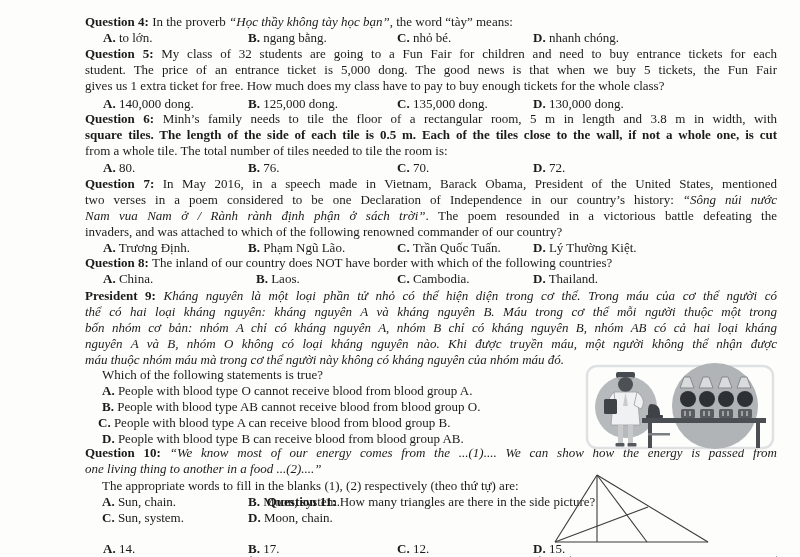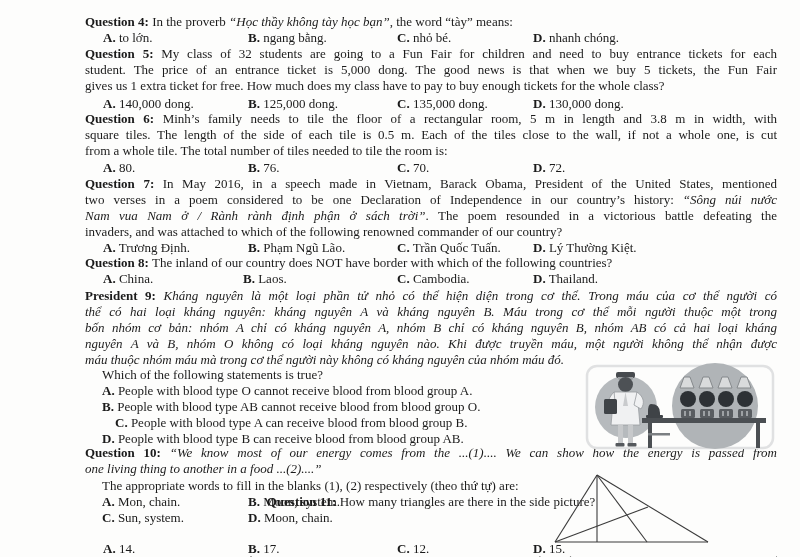--- a/index.html
+++ b/index.html
@@ -30,44 +30,44 @@
 
 <div class="page">
   <div class="content">
       <div class="line" style="top: 14px;"><span class="b">Question 4:</span><span> In the proverb </span><span class="i">“Học thầy không tày học bạn”</span><span>, the word “tày” means:</span></div>
       <div class="line" style="top: 30px;"><span class="opt" style="left: 18px;"><b>A.</b><span> to lớn.</span></span><span class="opt" style="left: 163px;"><b>B.</b><span> ngang bằng.</span></span><span class="opt" style="left: 312px;"><b>C.</b><span> nhỏ bé.</span></span><span class="opt" style="left: 448px;"><b>D.</b><span> nhanh chóng.</span></span></div>
       <div class="line just" style="top: 46px;"><span class="b">Question 5:</span><span> My class of 32 students are going to a Fun Fair for children and need to buy entrance tickets for each</span></div>
       <div class="line just" style="top: 62px;"><span>student. The price of an entrance ticket is 5,000 dong. The good news is that when we buy 5 tickets, the Fun Fair</span></div>
       <div class="line" style="top: 78px;"><span>gives us 1 extra ticket for free. How much does my class have to pay to buy enough tickets for the whole class?</span></div>
       <div class="line" style="top: 96px;"><span class="opt" style="left: 18px;"><b>A.</b><span> 140,000 dong.</span></span><span class="opt" style="left: 163px;"><b>B.</b><span> 125,000 dong.</span></span><span class="opt" style="left: 312px;"><b>C.</b><span> 135,000 dong.</span></span><span class="opt" style="left: 448px;"><b>D.</b><span> 130,000 dong.</span></span></div>
       <div class="line just" style="top: 111px;"><span class="b">Question 6:</span><span> Minh’s family needs to tile the floor of a rectangular room, 5 m in length and 3.8 m in width, with</span></div>
-      <div class="line just" style="top: 127px;"><span>square tiles. The length of the side of each tile is 0.5 m. Each of the tiles close to the wall, if not a whole one, is cut</span></div>
+      <div class="line just" style="top: 127px; font-weight: bold;"><span>square tiles. The length of the side of each tile is 0.5 m. Each of the tiles close to the wall, if not a whole one, is cut</span></div>
       <div class="line" style="top: 143px;"><span>from a whole tile. The total number of tiles needed to tile the room is:</span></div>
       <div class="line" style="top: 160px;"><span class="opt" style="left: 18px;"><b>A.</b><span> 80.</span></span><span class="opt" style="left: 163px;"><b>B.</b><span> 76.</span></span><span class="opt" style="left: 312px;"><b>C.</b><span> 70.</span></span><span class="opt" style="left: 448px;"><b>D.</b><span> 72.</span></span></div>
       <div class="line just" style="top: 176px;"><span class="b">Question 7:</span><span> In May 2016, in a speech made in Vietnam, Barack Obama, President of the United States, mentioned</span></div>
       <div class="line just" style="top: 192px;"><span>two verses in a poem considered to be one Declaration of Independence in our country’s history: </span><span class="i">“Sông núi nước</span></div>
       <div class="line just" style="top: 208px;"><span class="i">Nam vua Nam ở / Rành rành định phận ở sách trời”</span><span>. The poem resounded in a victorious battle defeating the</span></div>
       <div class="line" style="top: 224px;"><span>invaders, and was attached to which of the following renowned commander of our country?</span></div>
       <div class="line" style="top: 240px;"><span class="opt" style="left: 18px;"><b>A.</b><span> Trương Định.</span></span><span class="opt" style="left: 163px;"><b>B.</b><span> Phạm Ngũ Lão.</span></span><span class="opt" style="left: 312px;"><b>C.</b><span> Trần Quốc Tuấn.</span></span><span class="opt" style="left: 448px;"><b>D.</b><span> Lý Thường Kiệt.</span></span></div>
       <div class="line" style="top: 255px;"><span class="b">Question 8:</span><span> The inland of our country does NOT have border with which of the following countries?</span></div>
-      <div class="line" style="top: 271px;"><span class="opt" style="left: 18px;"><b>A.</b><span> China.</span></span><span class="opt" style="left: 158px; text-align: center;"><b>B.</b><span> Laos.</span></span><span class="opt" style="left: 312px;"><b>C.</b><span> Cambodia.</span></span><span class="opt" style="left: 448px;"><b>D.</b><span> Thailand.</span></span></div>
+      <div class="line" style="top: 271px;"><span class="opt" style="left: 18px;"><b>A.</b><span> China.</span></span><span class="opt" style="left: 171px; text-align: center;"><b>B.</b><span> Laos.</span></span><span class="opt" style="left: 312px;"><b>C.</b><span> Cambodia.</span></span><span class="opt" style="left: 448px;"><b>D.</b><span> Thailand.</span></span></div>
       <div class="line just" style="top: 288px;"><span class="b">President 9:</span><span class="i"> Kháng nguyên là một loại phần tử nhỏ có thể hiện diện trong cơ thể. Trong máu của cơ thể người có</span></div>
       <div class="line just" style="top: 304px;"><span class="i">thể có hai loại kháng nguyên: kháng nguyên A và kháng nguyên B. Máu trong cơ thể mỗi người thuộc một trong</span></div>
       <div class="line just" style="top: 320px;"><span class="i">bốn nhóm cơ bản: nhóm A chỉ có kháng nguyên A, nhóm B chỉ có kháng nguyên B, nhóm AB có cả hai loại kháng</span></div>
       <div class="line just" style="top: 336px;"><span class="i">nguyên A và B, nhóm O không có loại kháng nguyên nào. Khi được truyền máu, một người không thể nhận được</span></div>
       <div class="line" style="top: 367px; left: 17px; width: 675px;"><span>Which of the following statements is true?</span></div>
       <div class="line" style="top: 352px;"><span class="i">máu thuộc nhóm máu mà trong cơ thể người này không có kháng nguyên của nhóm máu đó.</span></div>
       <div class="line" style="top: 383px;"><span class="opt" style="left: 17px;"><b>A.</b><span> People with blood type O cannot receive blood from blood group A.</span></span></div>
       <div class="line" style="top: 399px;"><span class="opt" style="left: 17px;"><b>B.</b><span> People with blood type AB cannot receive blood from blood group O.</span></span></div>
-      <div class="line" style="top: 415px;"><span class="opt" style="left: 30px;"><b>C.</b><span> People with blood type A can receive blood from blood group B.</span></span></div>
+      <div class="line" style="top: 415px;"><span class="opt" style="left: 13px;"><b>C.</b><span> People with blood type A can receive blood from blood group B.</span></span></div>
       <div class="line" style="top: 431px;"><span class="opt" style="left: 17px;"><b>D.</b><span> People with blood type B can receive blood from blood group AB.</span></span></div>
       <div class="line just" style="top: 445px;"><span class="b">Question 10:</span><span class="i"> “We know most of our energy comes from the ...(1).... We can show how the energy is passed from</span></div>
       <div class="line" style="top: 461px;"><span class="i">one living thing to another in a food ...(2)....”</span></div>
       <div class="line" style="top: 478px; left: 17px; width: 675px;"><span>The appropriate words to fill in the blanks (1), (2) respectively (theo thứ tự) are:</span></div>
-      <div class="line" style="top: 494px;"><span class="opt" style="left: 17px;"><b>A.</b><span> Mon, chain.</span></span><span class="opt" style="left: 163px;"><b>B.</b><span> Moon, system.</span></span></div>
+      <div class="line" style="top: 494px;"><span class="opt" style="left: 17px;"><b>A.</b><span> Sun, chain.</span></span><span class="opt" style="left: 163px;"><b>B.</b><span> Moon, system.</span></span></div>
       <div class="line" style="top: 510px;"><span class="opt" style="left: 17px;"><b>C.</b><span> Sun, system.</span></span><span class="opt" style="left: 163px;"><b>D.</b><span> Moon, chain.</span></span></div>
       <div class="line" style="top: 494px; text-align: center;"><span class="b">Question 11:</span><span> How many triangles are there in the side picture?</span></div>
       <div class="line" style="top: 541px;"><span class="opt" style="left: 18px;"><b>A.</b><span> 14.</span></span><span class="opt" style="left: 163px;"><b>B.</b><span> 17.</span></span><span class="opt" style="left: 312px;"><b>C.</b><span> 12.</span></span><span class="opt" style="left: 448px;"><b>D.</b><span> 15.</span></span></div>
       <div class="line" style="top: 554px;"><span class="b">Question 12:</span><span> Nước ta có bờ biển dài, chịu ảnh hưởng của khí hậu nhiệt đới gió mùa. Đồng bằng sông Cửu Long có diện tích lớn nhất.</span></div>
     </div>
 
   <div class="figure" style="left:585px;top:361px;width:190px;height:92px;">
     <svg viewBox="0 0 190 92" width="190" height="92">
       <rect x="2" y="5" width="186" height="82" rx="10" fill="none" stroke="#e0e1e2" stroke-width="2.5"></rect>
       <circle cx="41" cy="46" r="31" fill="#b6babd"></circle>

